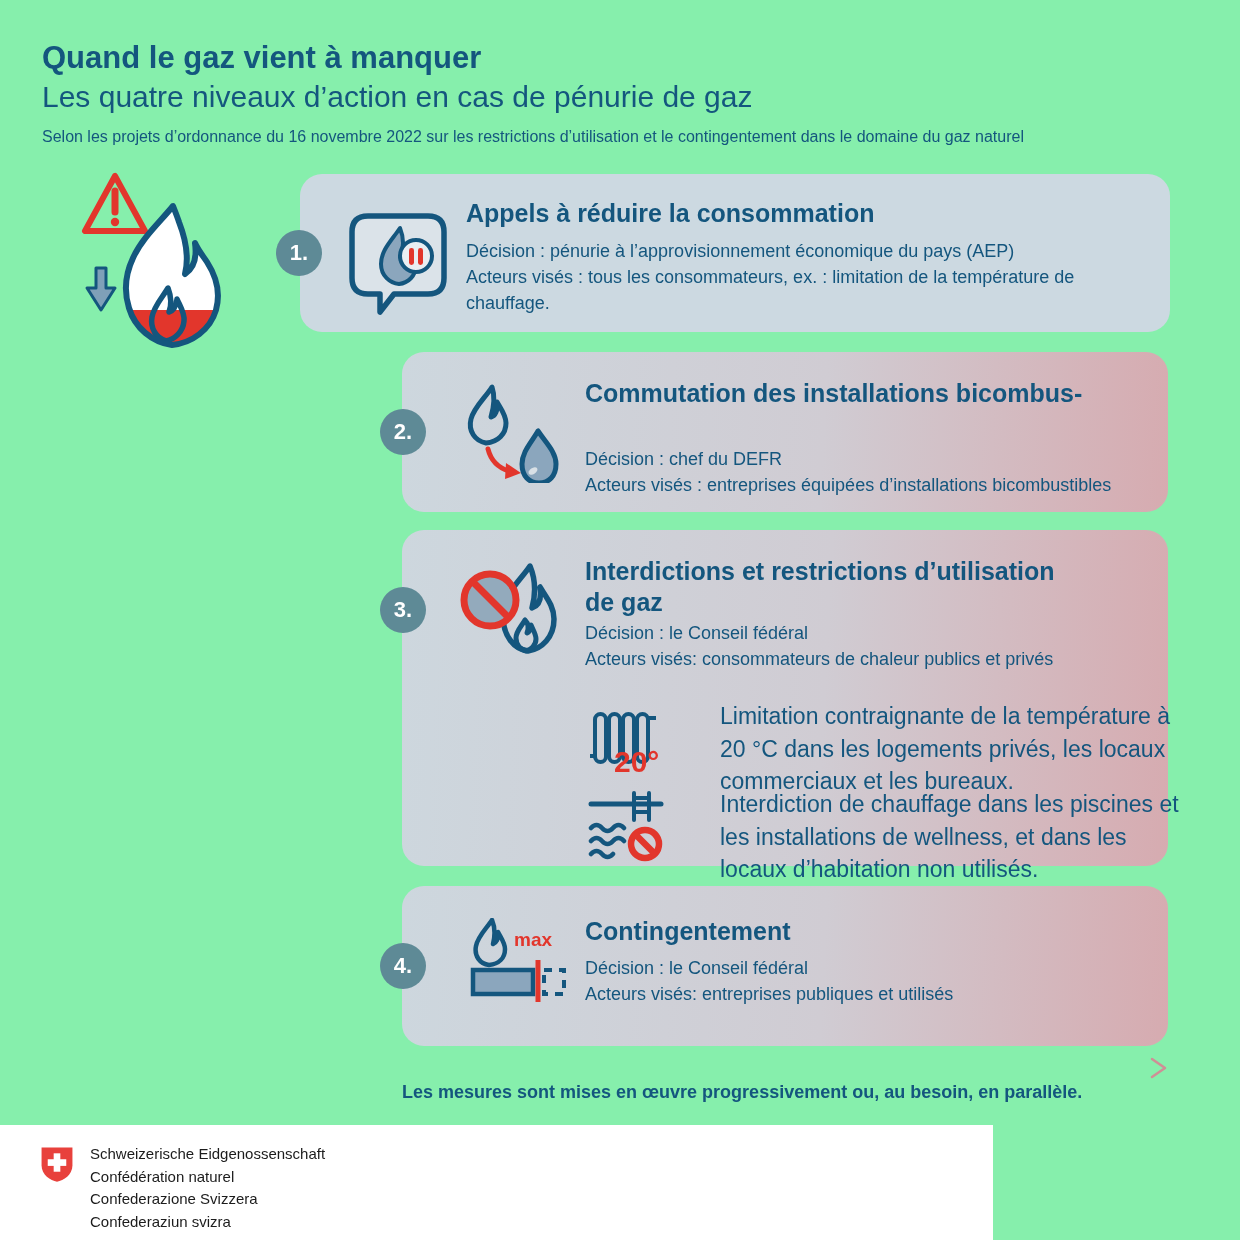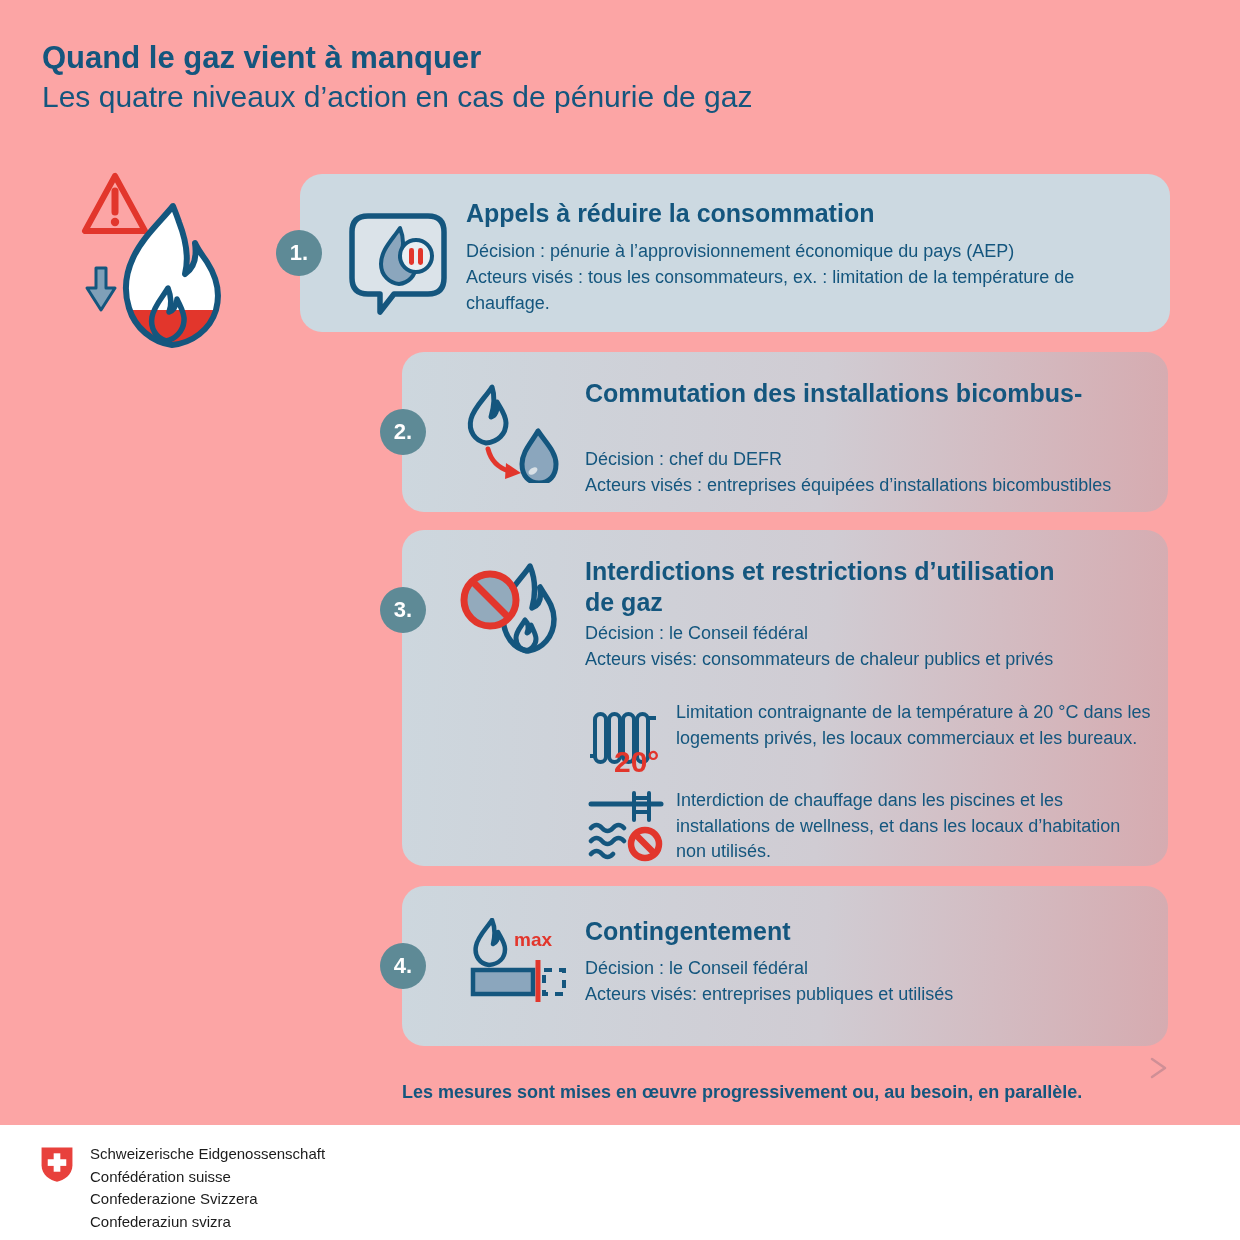--- a/index.html
+++ b/index.html
@@ -1,56 +1,57 @@
 <!DOCTYPE html>
 <html><head>
 <meta charset="utf-8">
 <style>
   html,body{margin:0;padding:0;}
   .page{
     position:relative; width:1240px; height:1240px;
-    background:#fca5a5; overflow:hidden;
+    background:#86efac; overflow:hidden;
     font-family:"Liberation Sans", sans-serif;
     color:#14567e;
     text-decoration:underline;
   }
   .abs{position:absolute;}
   .h1{font-size:31px; font-weight:bold; color:#14567e;}
   .h2{font-size:30px; font-weight:normal; color:#14567e;}
   .note{font-size:16px; color:#14567e;}
   .card{position:absolute; border-radius:22px;}
   .card-blue{background:#ccd9e1;}
   .card-grad{background:linear-gradient(93deg,#cdd7de 0%,#d0ccd3 55%,#d6abb0 100%);}
   .badge{
     position:absolute; width:46px; height:46px; border-radius:50%;
     background:#5e8a96; color:#ffffff; font-size:22px; font-weight:bold;
     display:flex; align-items:center; justify-content:center;
   }
   .card-title{font-size:25px; font-weight:bold; line-height:1.24; color:#14567e;}
   .card-title span{display:block;}
   .card-body{font-size:18px; line-height:1.45; color:#14567e;}
-  .sub-text{font-size:18px; line-height:1.42; color:#14567e;}
+  .sub-text{font-size:23px; line-height:1.42; color:#14567e;margin-left:44px;}
   .footnote{font-size:18px; font-weight:600; color:#14567e;}
   .footer{
-    position:absolute; left:0; top:1125px; width:1240px; height:115px;
+    position:absolute; left:0; top:1125px; width:993px; height:115px;
     background:#ffffff;
   }
   .footer-lines{
     position:absolute; left:90px; top:18px;
     font-size:15px; line-height:1.5; color:#1c1c1c;
   }
   svg{display:block;}
 </style>
 </head>
 <body>
 
 <div class="page">
 
   <div class="abs h1" style="left:42px; top:40px;">Quand le gaz vient à manquer</div>
   <div class="abs h2" style="left:42px; top:80px;">Les quatre niveaux d’action en cas de pénurie de gaz</div>
+  <div class="abs note" style="left:42px; top:128px; width:1150px;">Selon les projets d’ordonnance du 16 novembre 2022 sur les restrictions d’utilisation et le contingentement dans le domaine du gaz naturel</div>
 
   <svg class="abs" style="left:80px; top:170px;" width="150" height="185" viewBox="0 0 150 185">
     <g>
       <polygon points="35,6 5,61 65,61" fill="none" stroke="#e2362c" stroke-width="6" stroke-linejoin="round"></polygon>
       <line x1="35" y1="21" x2="35" y2="42" stroke="#e2362c" stroke-width="7" stroke-linecap="round"></line>
       <circle cx="35" cy="52" r="4.2" fill="#e2362c"></circle>
     </g>
     <g>
       <path d="M16 98 h10 v20 h9 L21 140 L7 118 h9 Z" fill="#7fa0b8" stroke="#14567e" stroke-width="3" stroke-linejoin="round"></path>
     </g>
@@ -182,19 +183,19 @@
   <div class="abs footnote" style="left:402px; top:1082px; width:760px;">Les mesures sont mises en œuvre progressivement ou, au besoin, en parallèle.</div>
 
   <div class="footer">
     <svg class="abs" style="left:38px; top:20px;" width="38" height="38" viewBox="0 0 32 32">
       <path d="M3 2 H29 V17 C29 25.5 21.5 29.5 16 31 C10.5 29.5 3 25.5 3 17 Z" fill="#e8413c"></path>
       <rect x="13.2" y="7" width="5.6" height="15.5" fill="#ffffff"></rect>
       <rect x="8.2" y="12" width="15.6" height="5.6" fill="#ffffff"></rect>
     </svg>
     <div class="footer-lines">
       <div>Schweizerische Eidgenossenschaft</div>
-      <div>Confédération suisse</div>
+      <div>Confédération naturel</div>
       <div>Confederazione Svizzera</div>
       <div>Confederaziun svizra</div>
     </div>
   </div>
 
 </div>
 
 </body></html>

